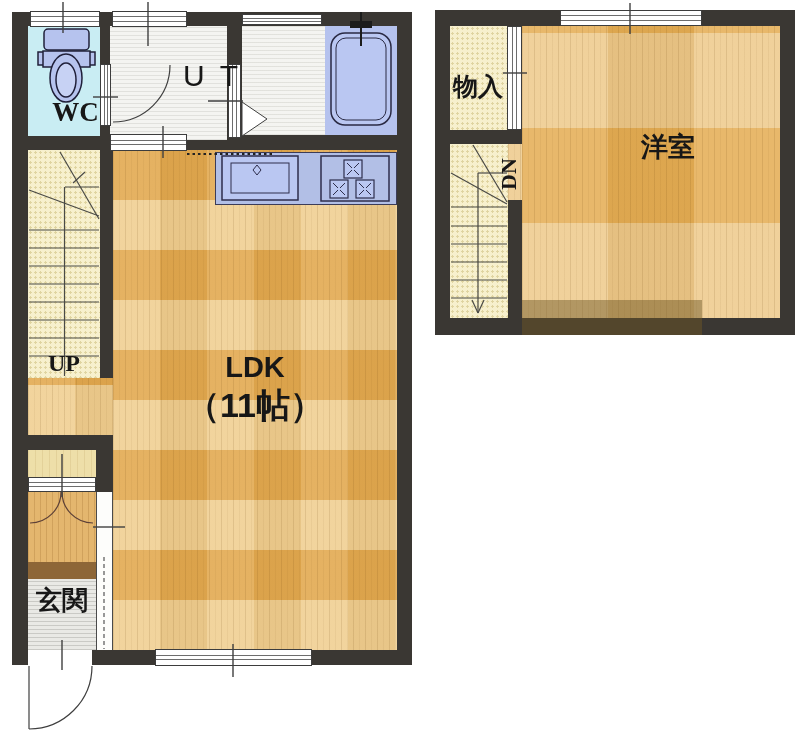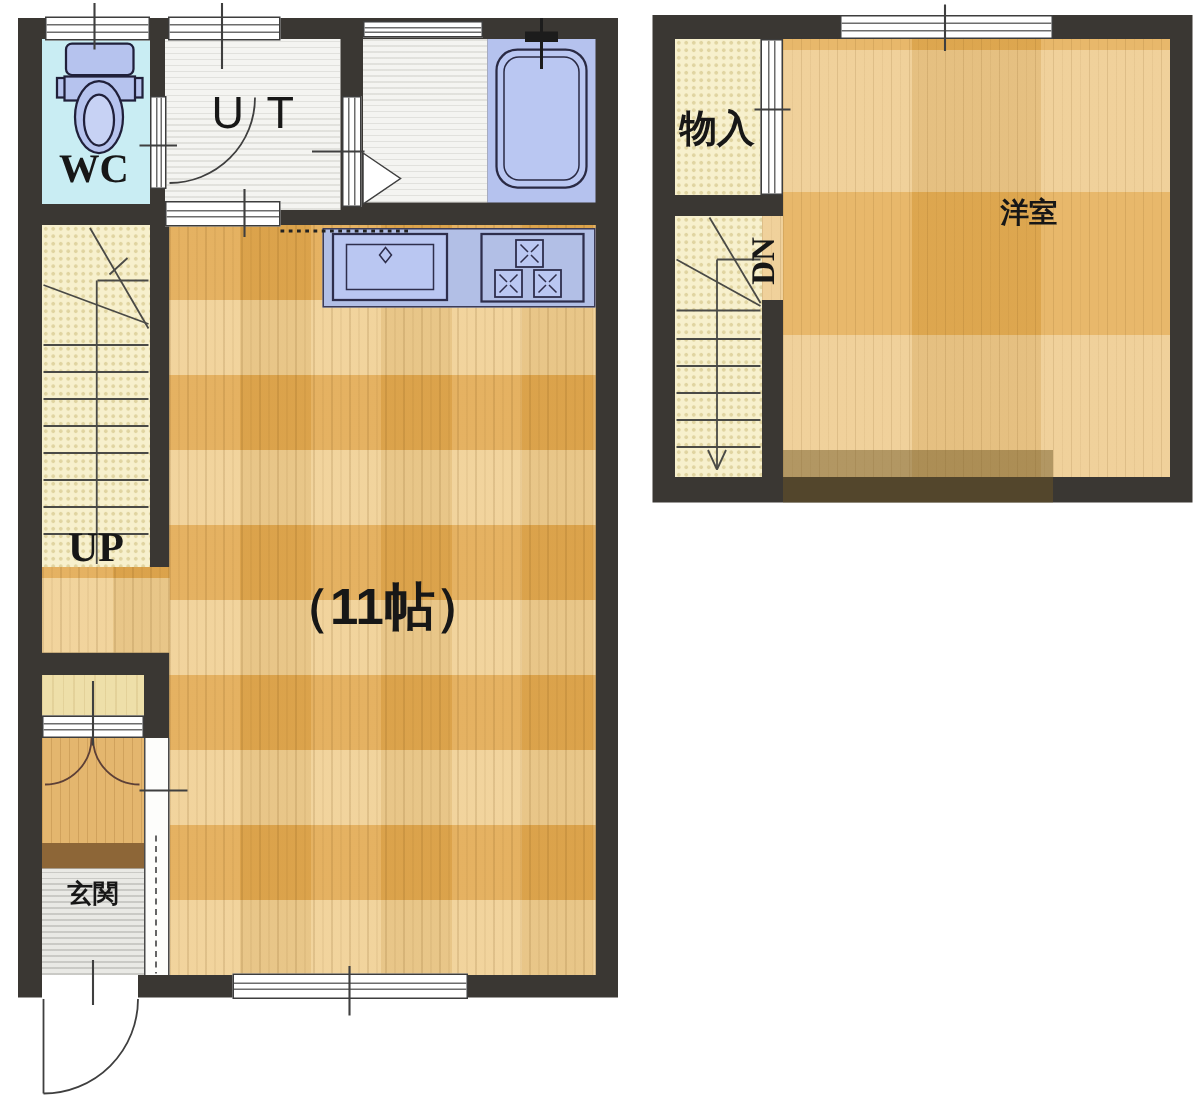--- a/index.html
+++ b/index.html
@@ -38,21 +38,21 @@
   .window::before,.window::after{content:"";position:absolute;left:0;right:0;border-top:1px solid #6d6d6d;}
   .window::before{top:32%;} .window::after{top:63%;}
   .vdoor{background:#fff;border:1px solid #3d3d3d;box-sizing:border-box;}
   .vdoor::before,.vdoor::after{content:"";position:absolute;top:0;bottom:0;border-left:1px solid #6d6d6d;}
   .vdoor::before{left:30%;} .vdoor::after{left:62%;}
   .opening{background:#fff;}
   .step-strip{background:#fdfdfb;border-left:1px solid #4a4a4a;border-right:1px solid #4a4a4a;box-sizing:border-box;}
   
   .lbl{position:absolute;text-align:center;font-weight:bold;line-height:1.05;white-space:nowrap;}
   .serif{font-family:"Liberation Serif", serif;}
-  .wide{letter-spacing:15px;text-indent:15px;}
+  .wide{letter-spacing:15px;text-indent:15px;margin-left:42px;}
   svg.overlay{position:absolute;left:0;top:0;pointer-events:none;}
 </style>
 </head>
 <body>
 
 <div id="canvas">
 
   <div class="abs wall" style="left:12px;top:12px;width:400px;height:653px;"></div>
 
   <div class="abs wc-floor" style="left:28px;top:26px;width:72px;height:110px;"></div>
@@ -182,22 +182,23 @@
       <line x1="503" y1="73" x2="527" y2="73"></line>
       <line x1="630" y1="3" x2="630" y2="34"></line>
     </g>
 
     <g fill="none">
       <path d="M 187 154 L 272 154" stroke="#222" stroke-width="2" stroke-dasharray="2.5,3"></path>
       <path d="M 104 557 L 104 649" stroke="#555" stroke-width="1.2" stroke-dasharray="4,3"></path>
     </g>
   </svg>
 
-  <div class="lbl serif" style="left:32px;top:98px;width:61px;font-size:27px;">WC</div>
+  <div class="lbl serif" style="left:45px;top:98px;width:61px;font-size:27px;">WC</div>
   <div class="lbl wide" style="left:110px;top:60px;width:117px;font-size:30px;font-weight:normal;">UT</div>
+  <div class="lbl" style="left:113px;top:352px;width:284px;font-size:29px;">LDK</div>
   <div class="lbl" style="left:113px;top:388px;width:284px;font-size:34px;">（11帖）</div>
-  <div class="lbl serif" style="left:28px;top:351px;width:72px;font-size:28px;">UP</div>
-  <div class="lbl" style="left:28px;top:587px;width:68px;font-size:17px;">玄関</div>
+  <div class="lbl serif" style="left:28px;top:351px;width:72px;font-size:24px;">UP</div>
+  <div class="lbl" style="left:28px;top:587px;width:68px;font-size:26px;">玄関</div>
   <div class="lbl" style="left:447px;top:73px;width:62px;font-size:25px;">物入</div>
-  <div class="lbl" style="left:581px;top:133px;width:210px;font-size:19px;text-align:center;">洋室</div>
+  <div class="lbl" style="left:563px;top:133px;width:210px;font-size:27px;text-align:center;">洋室</div>
   <div class="lbl serif" style="left:497px;top:152px;width:44px;height:44px;font-size:22px;transform:rotate(-90deg);">DN</div>
 
 </div>
 
 </body></html>

